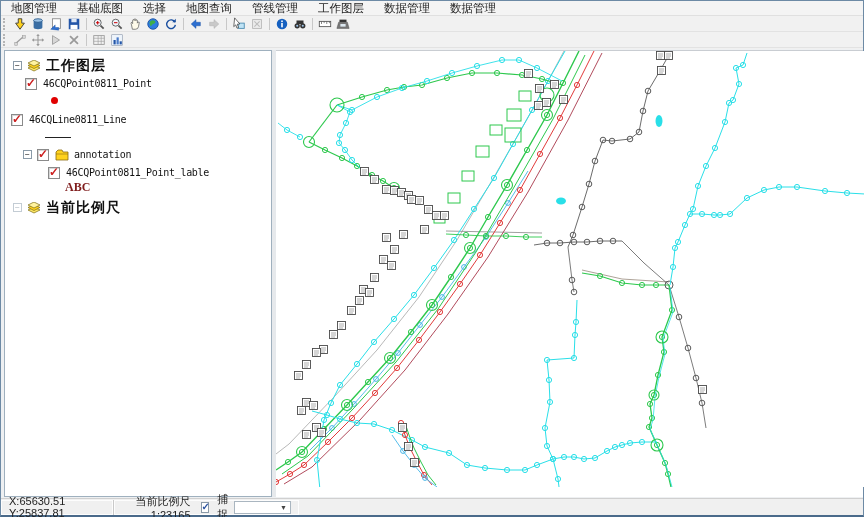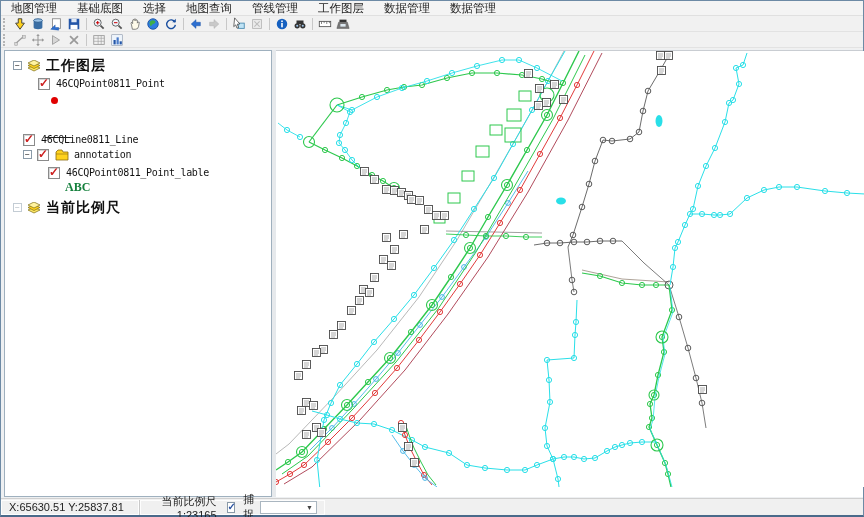--- a/index.html
+++ b/index.html
@@ -37,21 +37,21 @@
   
   .trow { position:absolute; height:15px; display:flex; align-items:center; font-size:11px; color:#111; white-space:nowrap; }
   .expander { width:9px; height:9px; border:1px solid #8a9aa8; background:#fff; font-size:8px; line-height:7px; text-align:center; color:#333; margin-right:5px; font-family:"DejaVu Sans Mono",monospace; }
   .expander.faint { border-color:#c3ccd4; color:#b9c2ca; }
   .cbx { width:12px; height:12px; border:1px solid #8a8a8a; background:#fff; box-shadow:inset 1px 1px 0 #d7d7d7; margin-right:6px; position:relative; }
   .cbx::after { content:"✓"; position:absolute; left:0px; top:-3px; font-size:12px; font-weight:bold; color:#cc2020; }
   .lyr-name { font-family:"DejaVu Sans Mono",monospace; font-size:10px; letter-spacing:-0.3px; }
   .grp-name { font-size:14px; font-weight:bold; letter-spacing:1px;font-family:Liberation Mono, monospace; }
   .red-dot { width:7px; height:7px; border-radius:50%; background:#e00000; }
   .line-sym { width:26px; height:1px; background:#222; }
-  .abc { font-family:"Liberation Serif",serif; font-weight:bold; color:#15803d; font-size:12px; }
+  .abc { font-family:"Liberation Serif",serif; font-weight:bold; color:#7f1d1d; font-size:12px; }
   .tree-icon { width:14px; height:12px; margin-right:5px; }
 
   
   .statusbar { position:absolute; left:0; right:0; bottom:0; height:17px; background:#f0f0f0; border-top:1px solid #d0d0d0; display:flex; align-items:center; font-size:11px; color:#222; }
   .scell { height:15px; display:flex; align-items:center; padding:0 8px; border-right:1px solid #c9c9c9; box-shadow:inset 0 0 0 1px #fdfdfd; }
   .scombo { width:80px; height:13px; background:#fff; border:1px solid #aab6c0; display:flex; align-items:center; justify-content:flex-end; margin-left:6px; }
   .scombo .arr { font-size:7px; color:#444; padding-right:3px; }
   .scheck { width:11px; height:11px; border:1px solid #8a9aa8; background:#fff; position:relative; margin:0 4px 0 10px; }
   .scheck::after { content:"✓"; position:absolute; left:0; top:-2px; font-size:10px; color:#2a52a0; font-weight:bold; }
 </style>
@@ -236,29 +236,29 @@
       <div class="trow" style="left:8px; top:7px;">
         <span class="expander">−</span>
         <svg class="tree-icon" viewBox="0 0 14 12">
             <path d="M1 8l6-3 6 3-6 3z" fill="#ffe866" stroke="#7a6a10" stroke-width=".7"></path>
             <path d="M1 5.5L7 2.5l6 3-6 3z" fill="#ffd21e" stroke="#7a6a10" stroke-width=".7"></path>
             <path d="M1 3L7 0l6 3-6 3z" fill="#fff3a0" stroke="#7a6a10" stroke-width=".7"></path>
           </svg>
         <span class="grp-name">工作图层</span>
       </div>
 
-      <div class="trow" style="left:33px; top:25px;">
+      <div class="trow" style="left:20px; top:25px;">
         <span class="cbx"></span>
         <span class="lyr-name">46CQPoint0811_Point</span>
       </div>
       <div class="trow" style="left:46px; top:42px;">
         <span class="red-dot"></span>
       </div>
 
-      <div class="trow" style="left:18px; top:61px;margin-top:20px;">
+      <div class="trow" style="left:6px; top:61px;">
         <span class="cbx"></span>
         <span class="lyr-name">46CQLine0811_Line</span>
       </div>
       <div class="trow" style="left:40px; top:79px;">
         <span class="line-sym"></span>
       </div>
 
       <div class="trow" style="left:18px; top:96px;">
         <span class="expander">−</span>
         <span class="cbx"></span>
@@ -438,21 +438,21 @@
           <use href="#bx" x="122" y="372"></use>
             <use href="#bx" x="128" y="391"></use>
             <use href="#bx" x="134" y="407"></use>
           <use href="#bx" x="422" y="334"></use>
         </g>
       </svg>
     </div>
   </div>
 
   <div class="statusbar">
-    <div class="scell" style="width:139px;">
+    <div class="scell" style="width:113px;">
       <span>X:65630.51  Y:25837.81</span>
     </div>
     <div class="scell" style="width:185px; border-right:none;text-align:right;">
       <span>当前比例尺 1:23165</span>
       <span class="scheck"></span>
       <span>捕捉</span>
       <span class="scombo">
           <span class="arr">▼</span>
         </span>
     </div>

